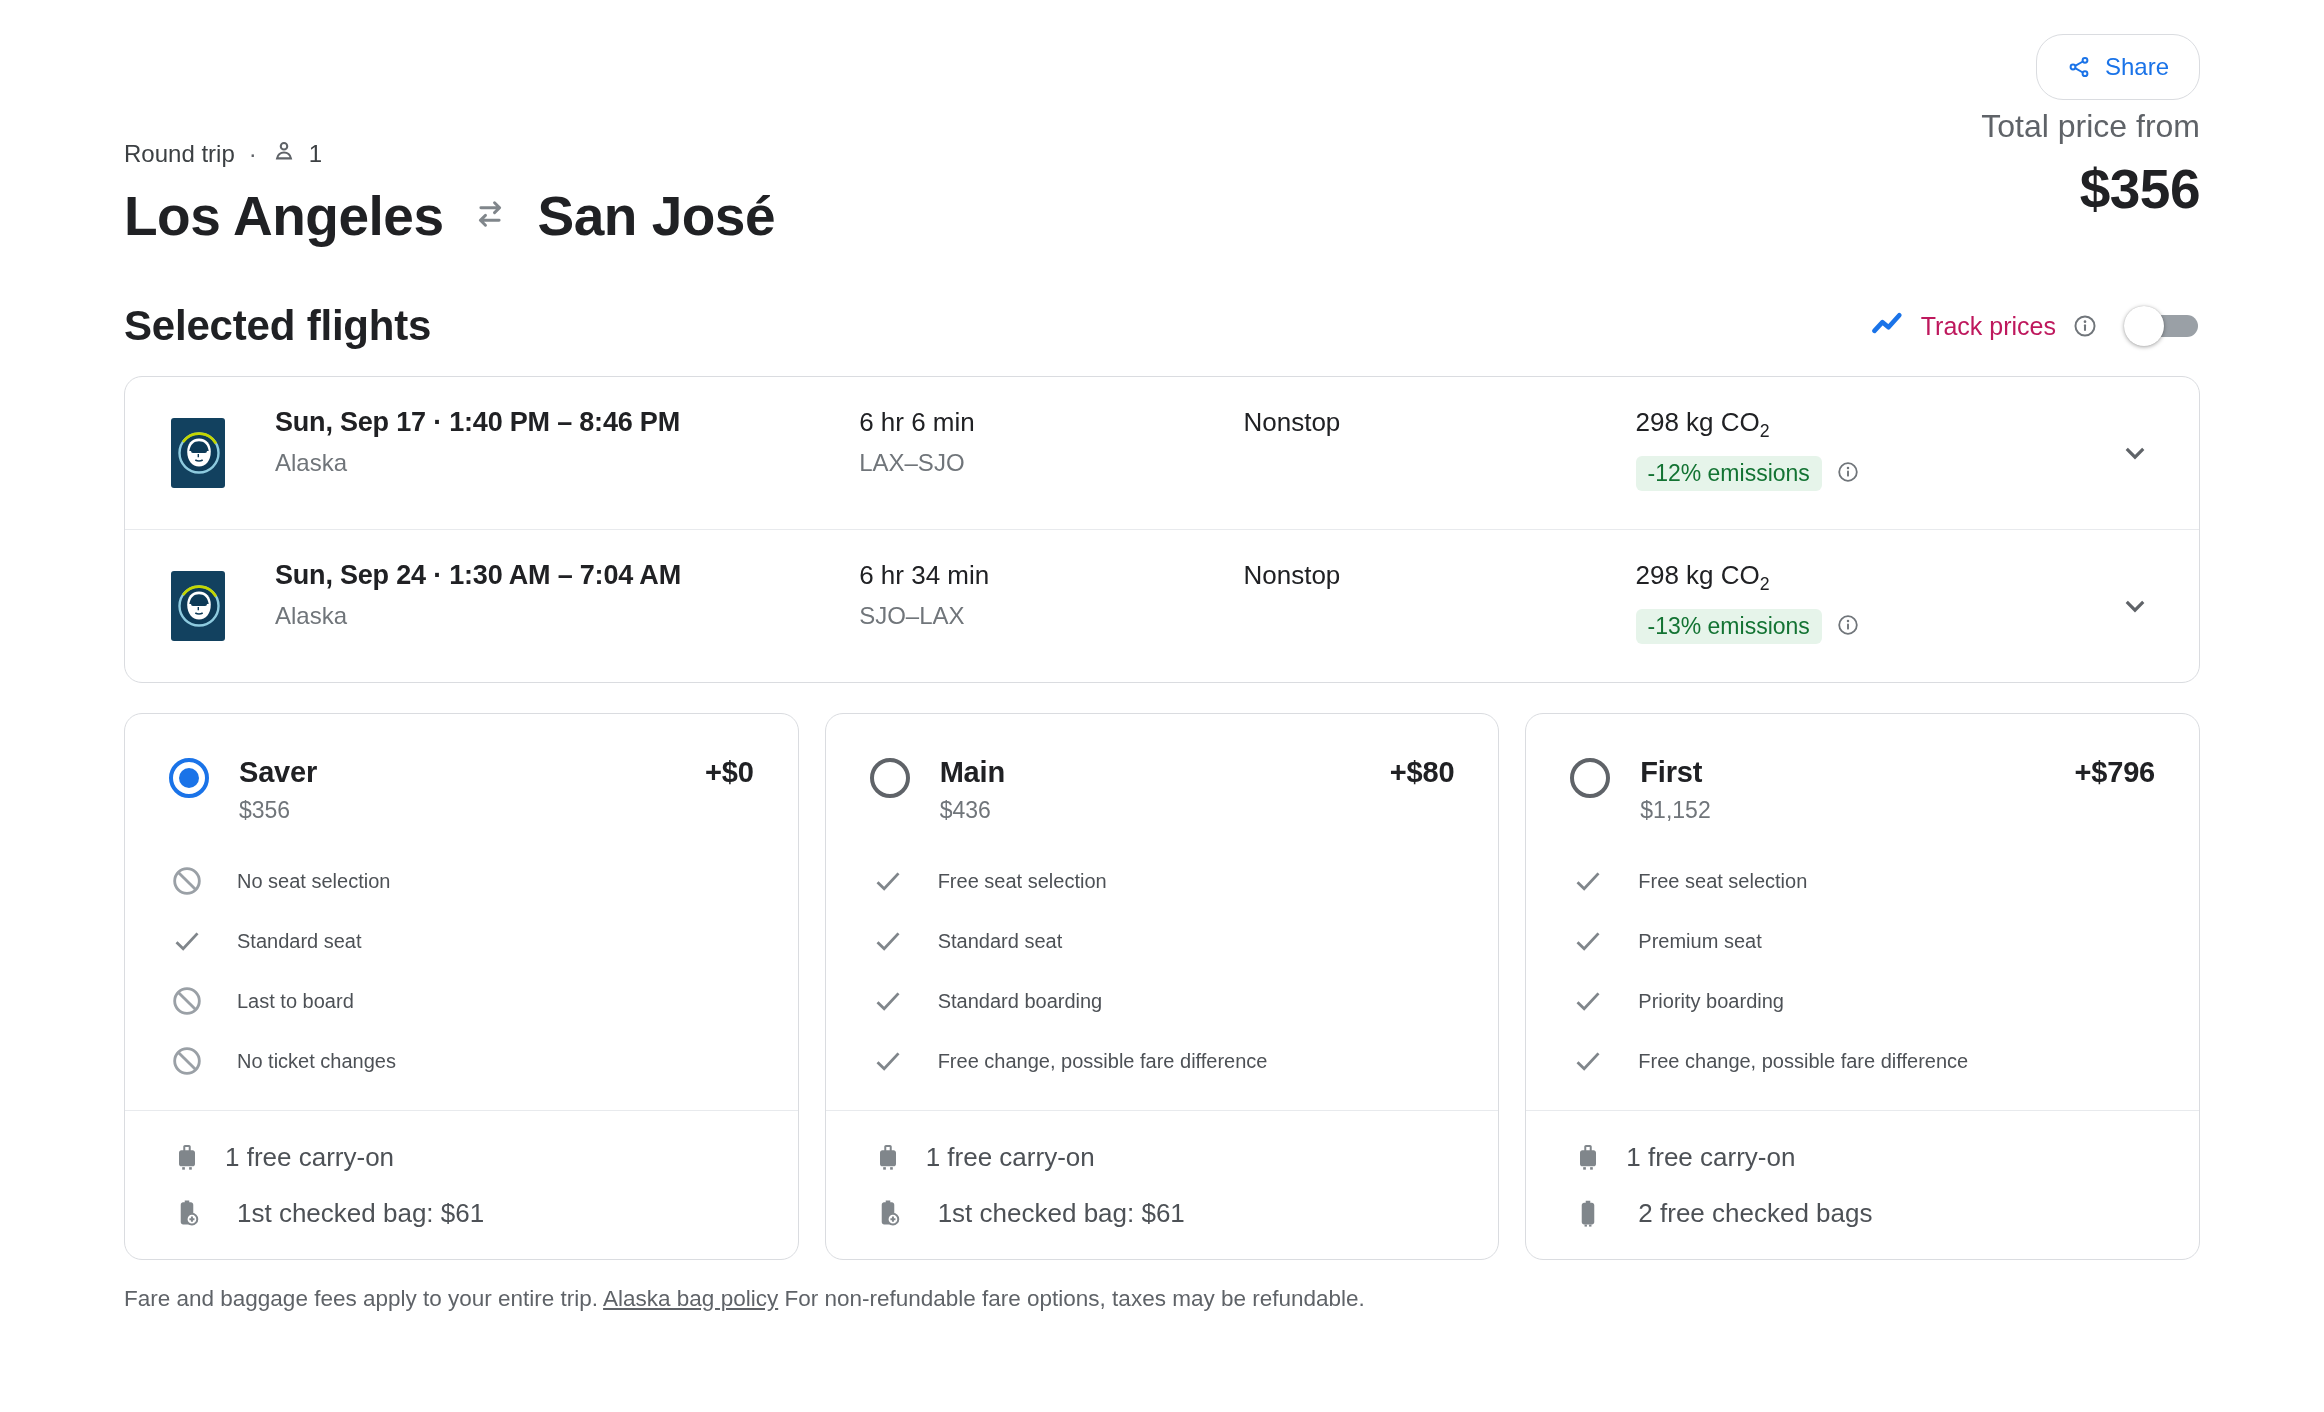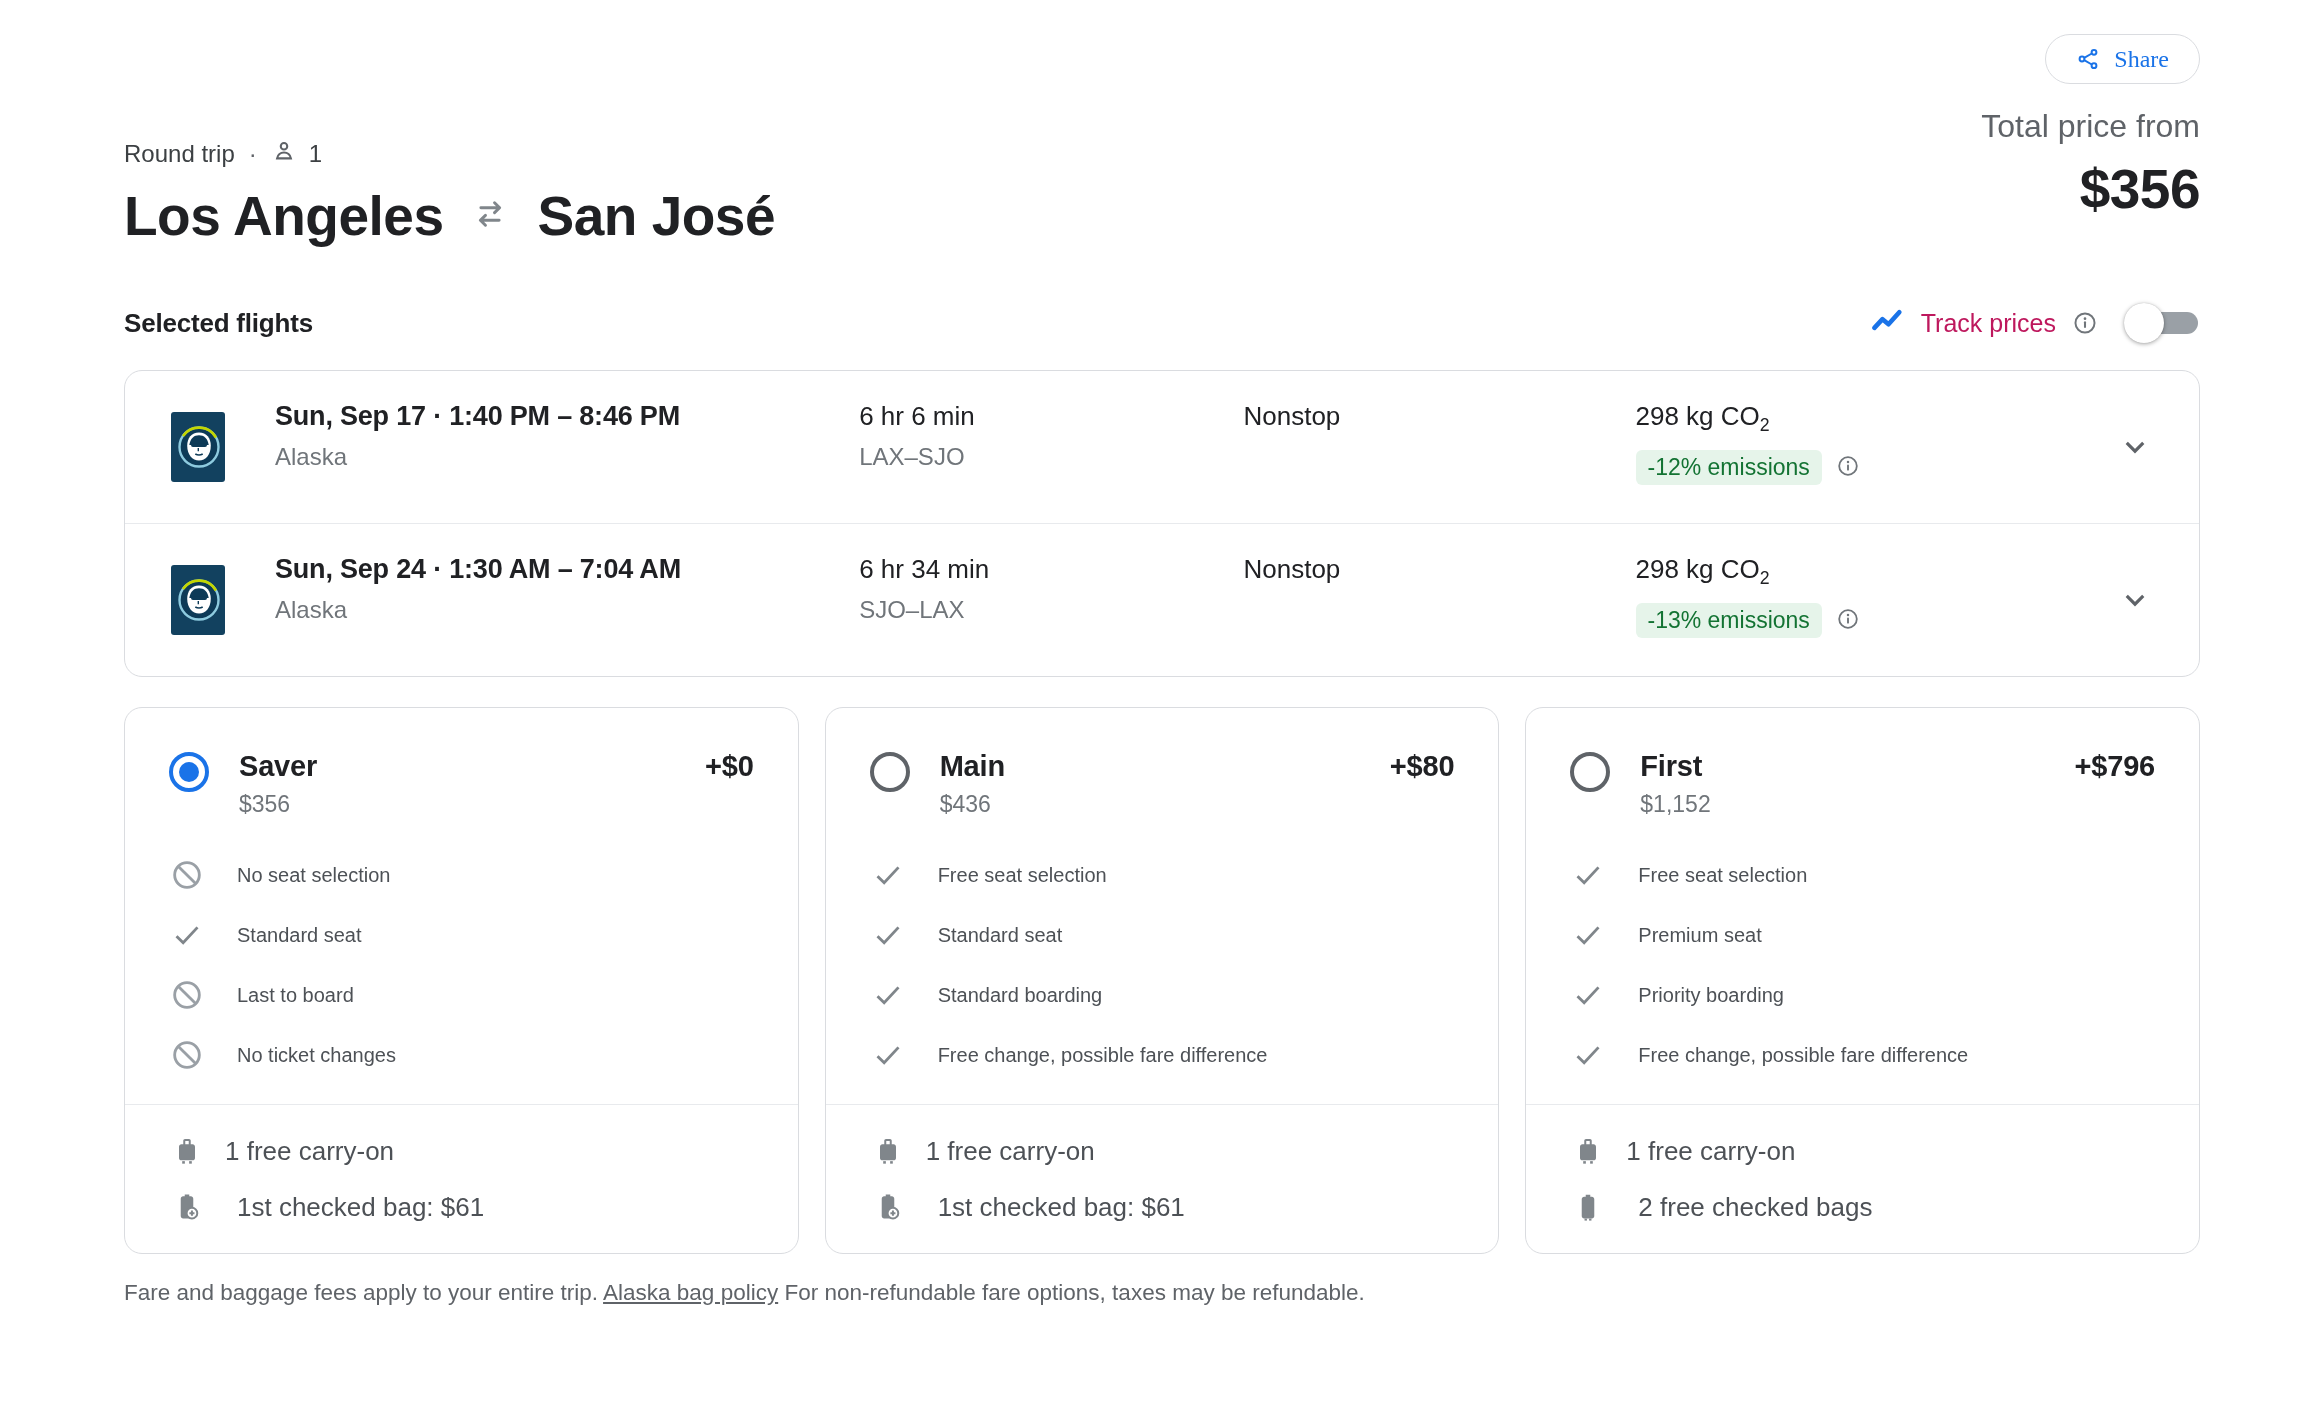--- a/index.html
+++ b/index.html
@@ -3,38 +3,38 @@
 <meta charset="utf-8">
 <style>
   * { box-sizing: border-box; margin: 0; padding: 0; }
   html,body { width: 2324px; height: 1412px; background: #fff; overflow: hidden;
     font-family: "Liberation Sans", "DejaVu Sans", sans-serif; color: #202124; }
   .page { padding: 34px 124px 0 124px; position: relative; }
 
   
   .share-row { display: flex; justify-content: flex-end; height: 50px; }
   .share-btn { display: inline-flex; align-items: center; gap: 14px; border: 1px solid #dadce0;
-    background: #fff; border-radius: 27px; padding: 0 30px; height: 50px; cursor: pointer;
-    color: #1a73e8; font-size: 24px; font-weight: 500; font-family: Liberation Serif, serif; }
+    background: #fff; border-radius: 27px; padding: 0 30px; height: 66px; cursor: pointer;
+    color: #1a73e8; font-size: 24px; font-weight: 500; }
   .share-btn svg { display: block; }
 
   
   .header-row { display: flex; justify-content: space-between; align-items: flex-start; margin-top: 18px; }
   .trip-meta { display: flex; align-items: center; gap: 12px; font-size: 24px; color: #3c4043; font-weight: 500; margin-top: 36px; }
   .trip-meta .sep { color: #5f6368; padding: 0 2px; }
   .trip-meta .cnt { color: #3c4043; }
   h1.route-title { margin-top: 14px; font-size: 55px; font-weight: 600; letter-spacing: -0.5px;
     display: flex; align-items: center; gap: 26px; }
   .header-right { text-align: right; }
   .total-label { font-size: 32px; color: #5f6368; margin-top: 6px; }
   .total-price { font-size: 55px; font-weight: 600; margin-top: 12px; letter-spacing: -0.5px; }
 
   
   .section-head { display: flex; justify-content: space-between; align-items: center; margin-top: 54px; }
-  h2.sec-title { font-size: 26px; font-weight: 600; letter-spacing: -0.2px; }
+  h2.sec-title { font-size: 42px; font-weight: 600; letter-spacing: -0.2px; }
   .track { display: flex; align-items: center; gap: 16px; }
   .track-label { color: #be185d; font-size: 25px; font-weight: 500; }
   .iconbtn { background: none; border: none; cursor: pointer; display: inline-flex; padding: 0; }
 
   
   .toggle { position: relative; width: 76px; height: 42px; cursor: pointer; margin-left: 10px; }
   .toggle-track { position: absolute; left: 16px; top: 10px; width: 58px; height: 22px; border-radius: 11px; background: #9aa0a6; }
   .toggle-knob { position: absolute; left: 0; top: 1px; width: 40px; height: 40px; border-radius: 50%;
     background: #fff; box-shadow: 0 1px 4px rgba(0,0,0,.35), 0 0 1px rgba(0,0,0,.2); }
 

